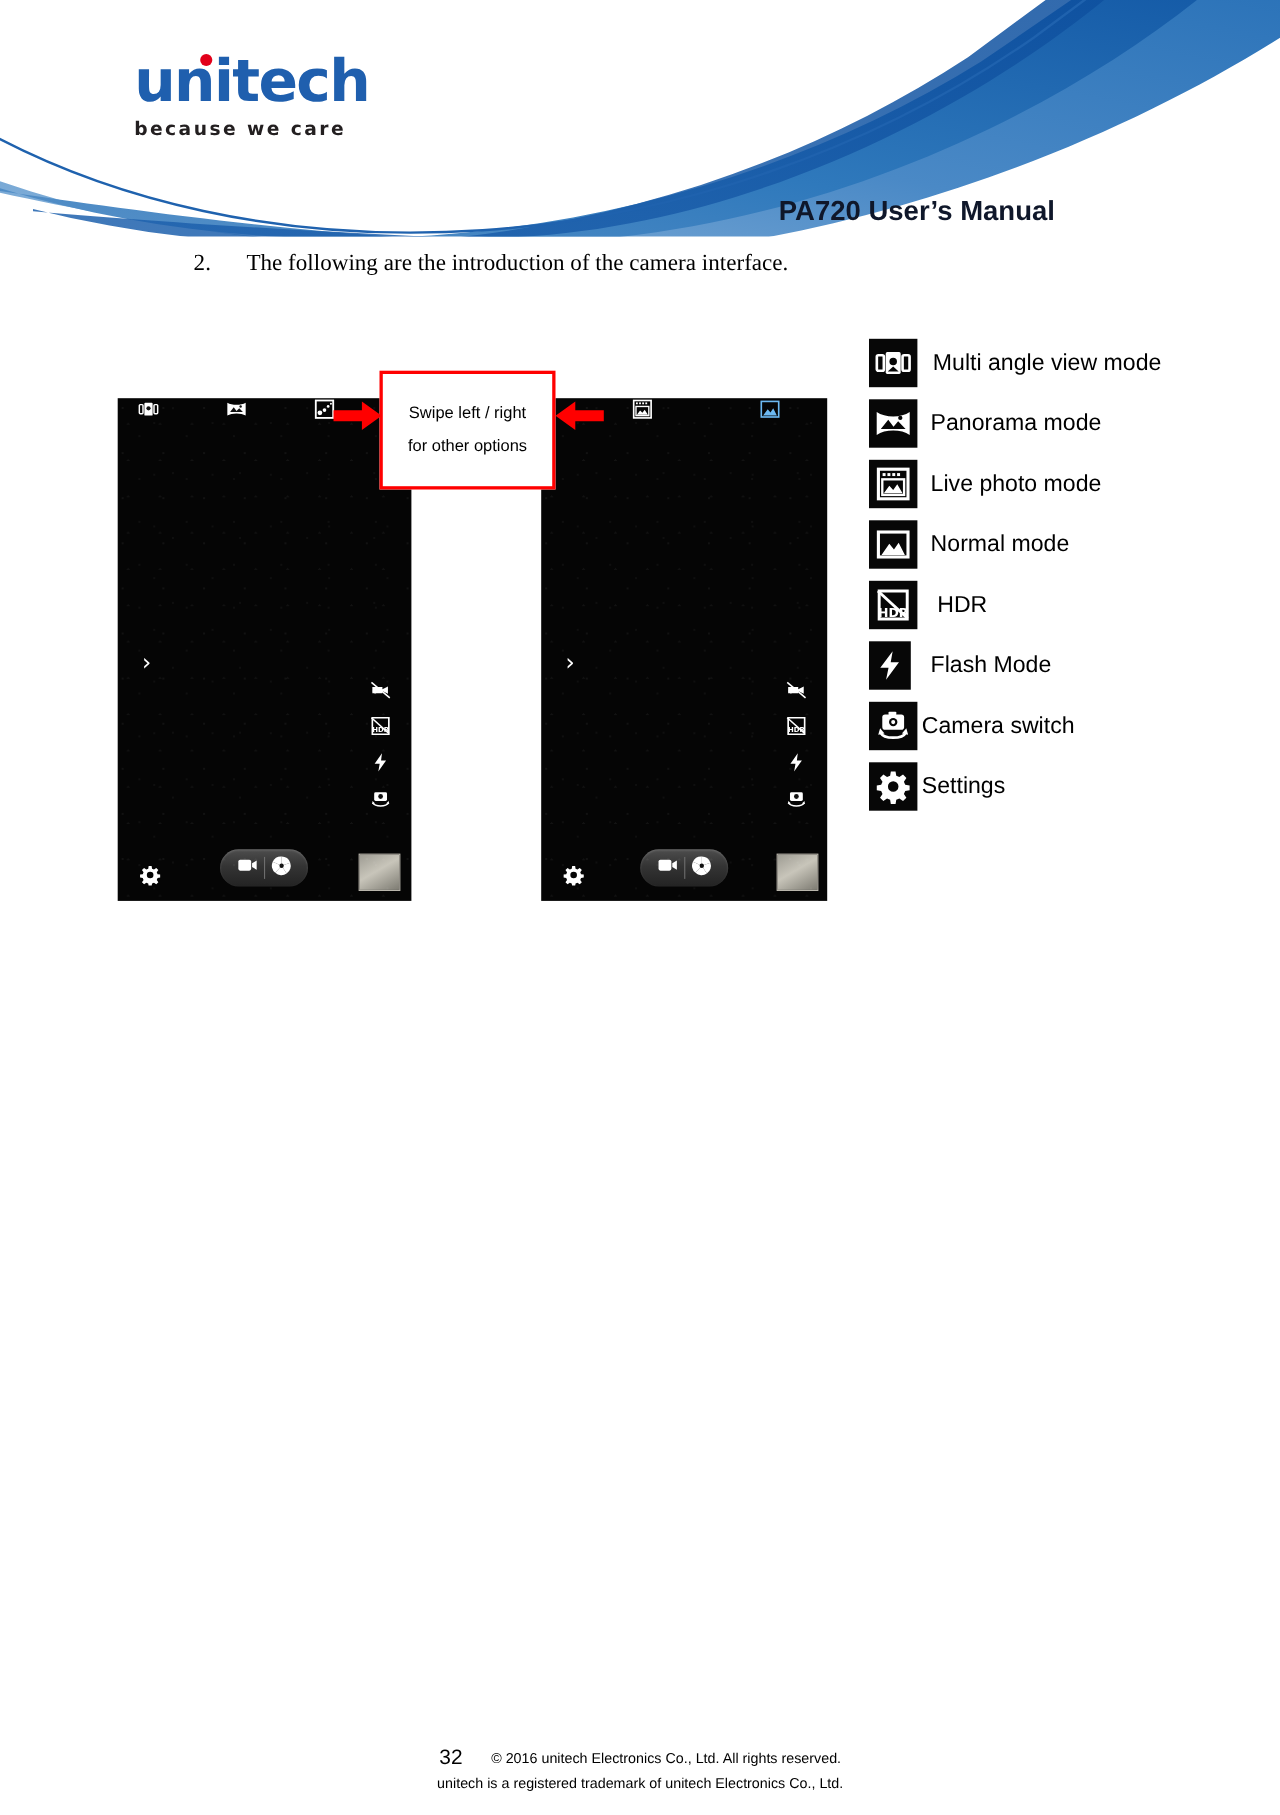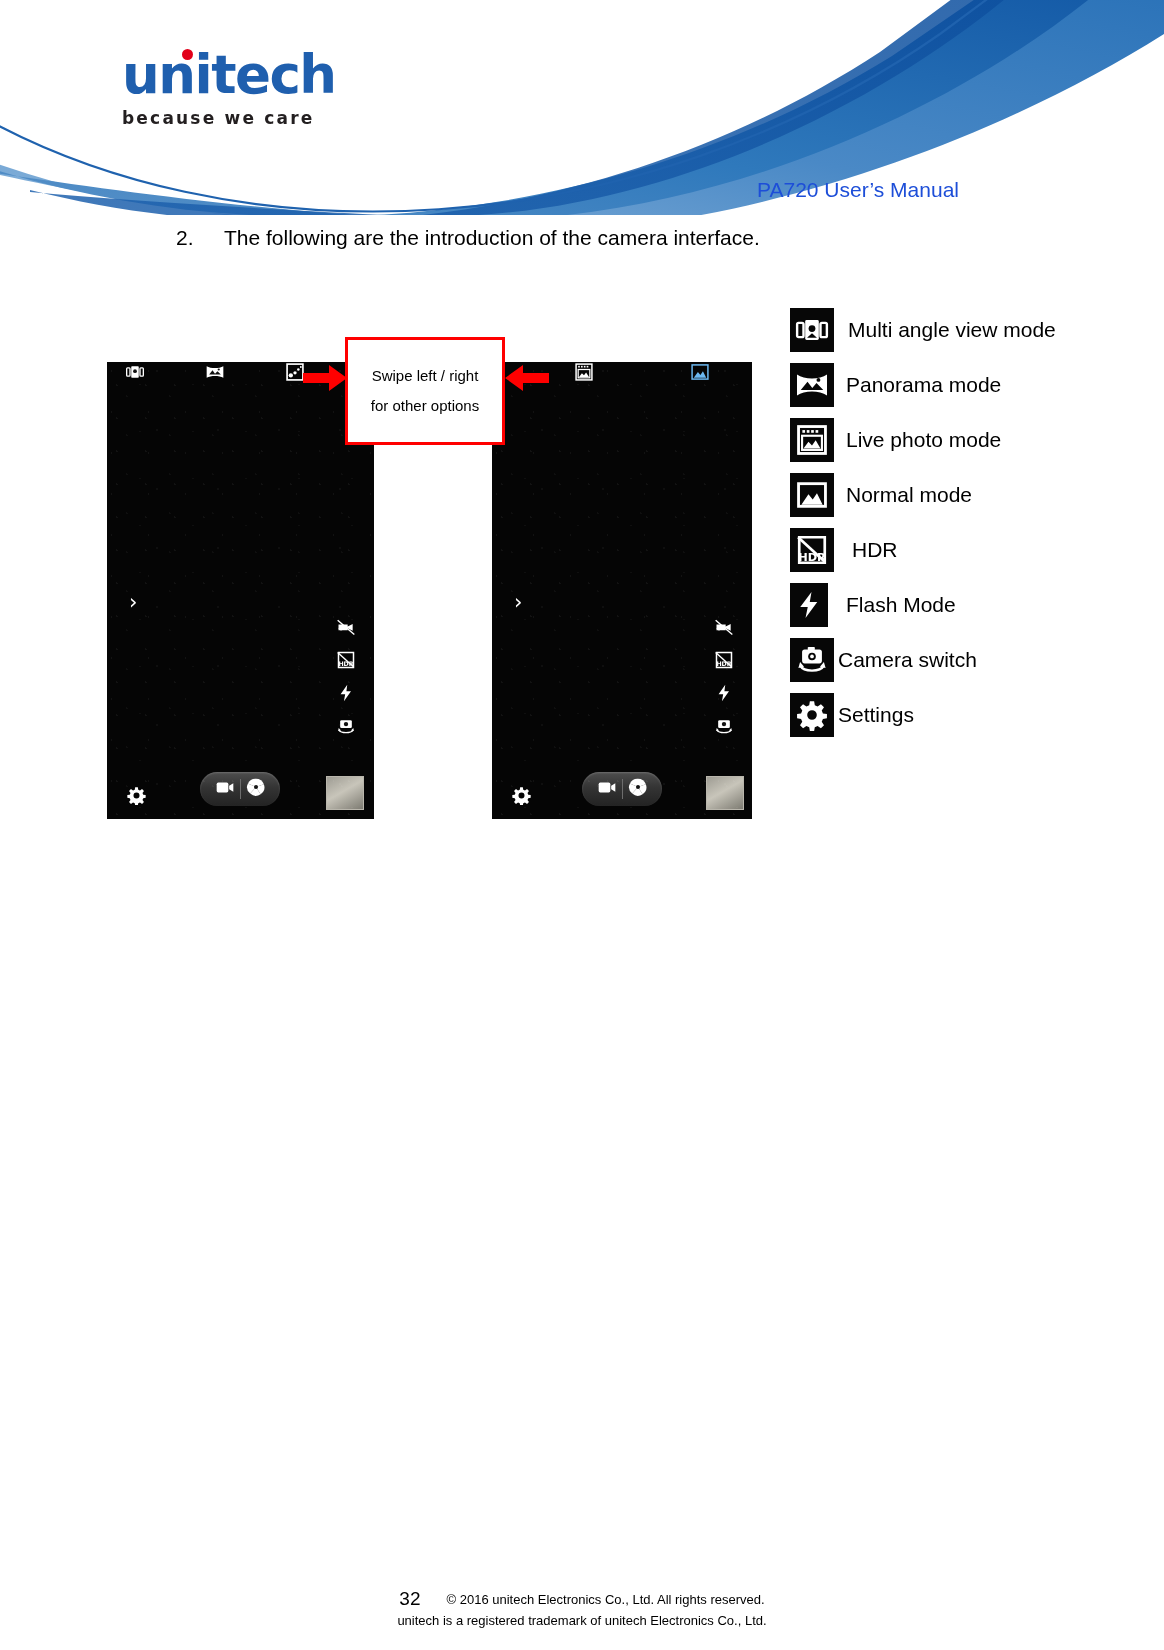--- a/index.html
+++ b/index.html
@@ -57,33 +57,35 @@
     font-family: "DejaVu Sans", sans-serif;
     font-weight: bold;
     font-size: 17px;
     letter-spacing: 2.2px;
     color: #231f20;
   }
   .manual-title {
     position: absolute;
     right: 205px;
     top: 178px;
-    font-size: 21px;
-    color: #1d4ed8;
+    font-size: 25px;
+    color: #0f172a;
     white-space: nowrap;
+    font-weight: bold;
   }
 
   
   .step-line {
     position: absolute;
     left: 176px;
     top: 226px;
     font-size: 21px;
     color: #000;
     white-space: nowrap;
+    font-family: Liberation Serif, serif;
   }
   .step-num { display: inline-block; width: 48px; }
 
   
   .shot {
     position: absolute;
     background: #050505;
     overflow: hidden;
   }
   .shot::after {

